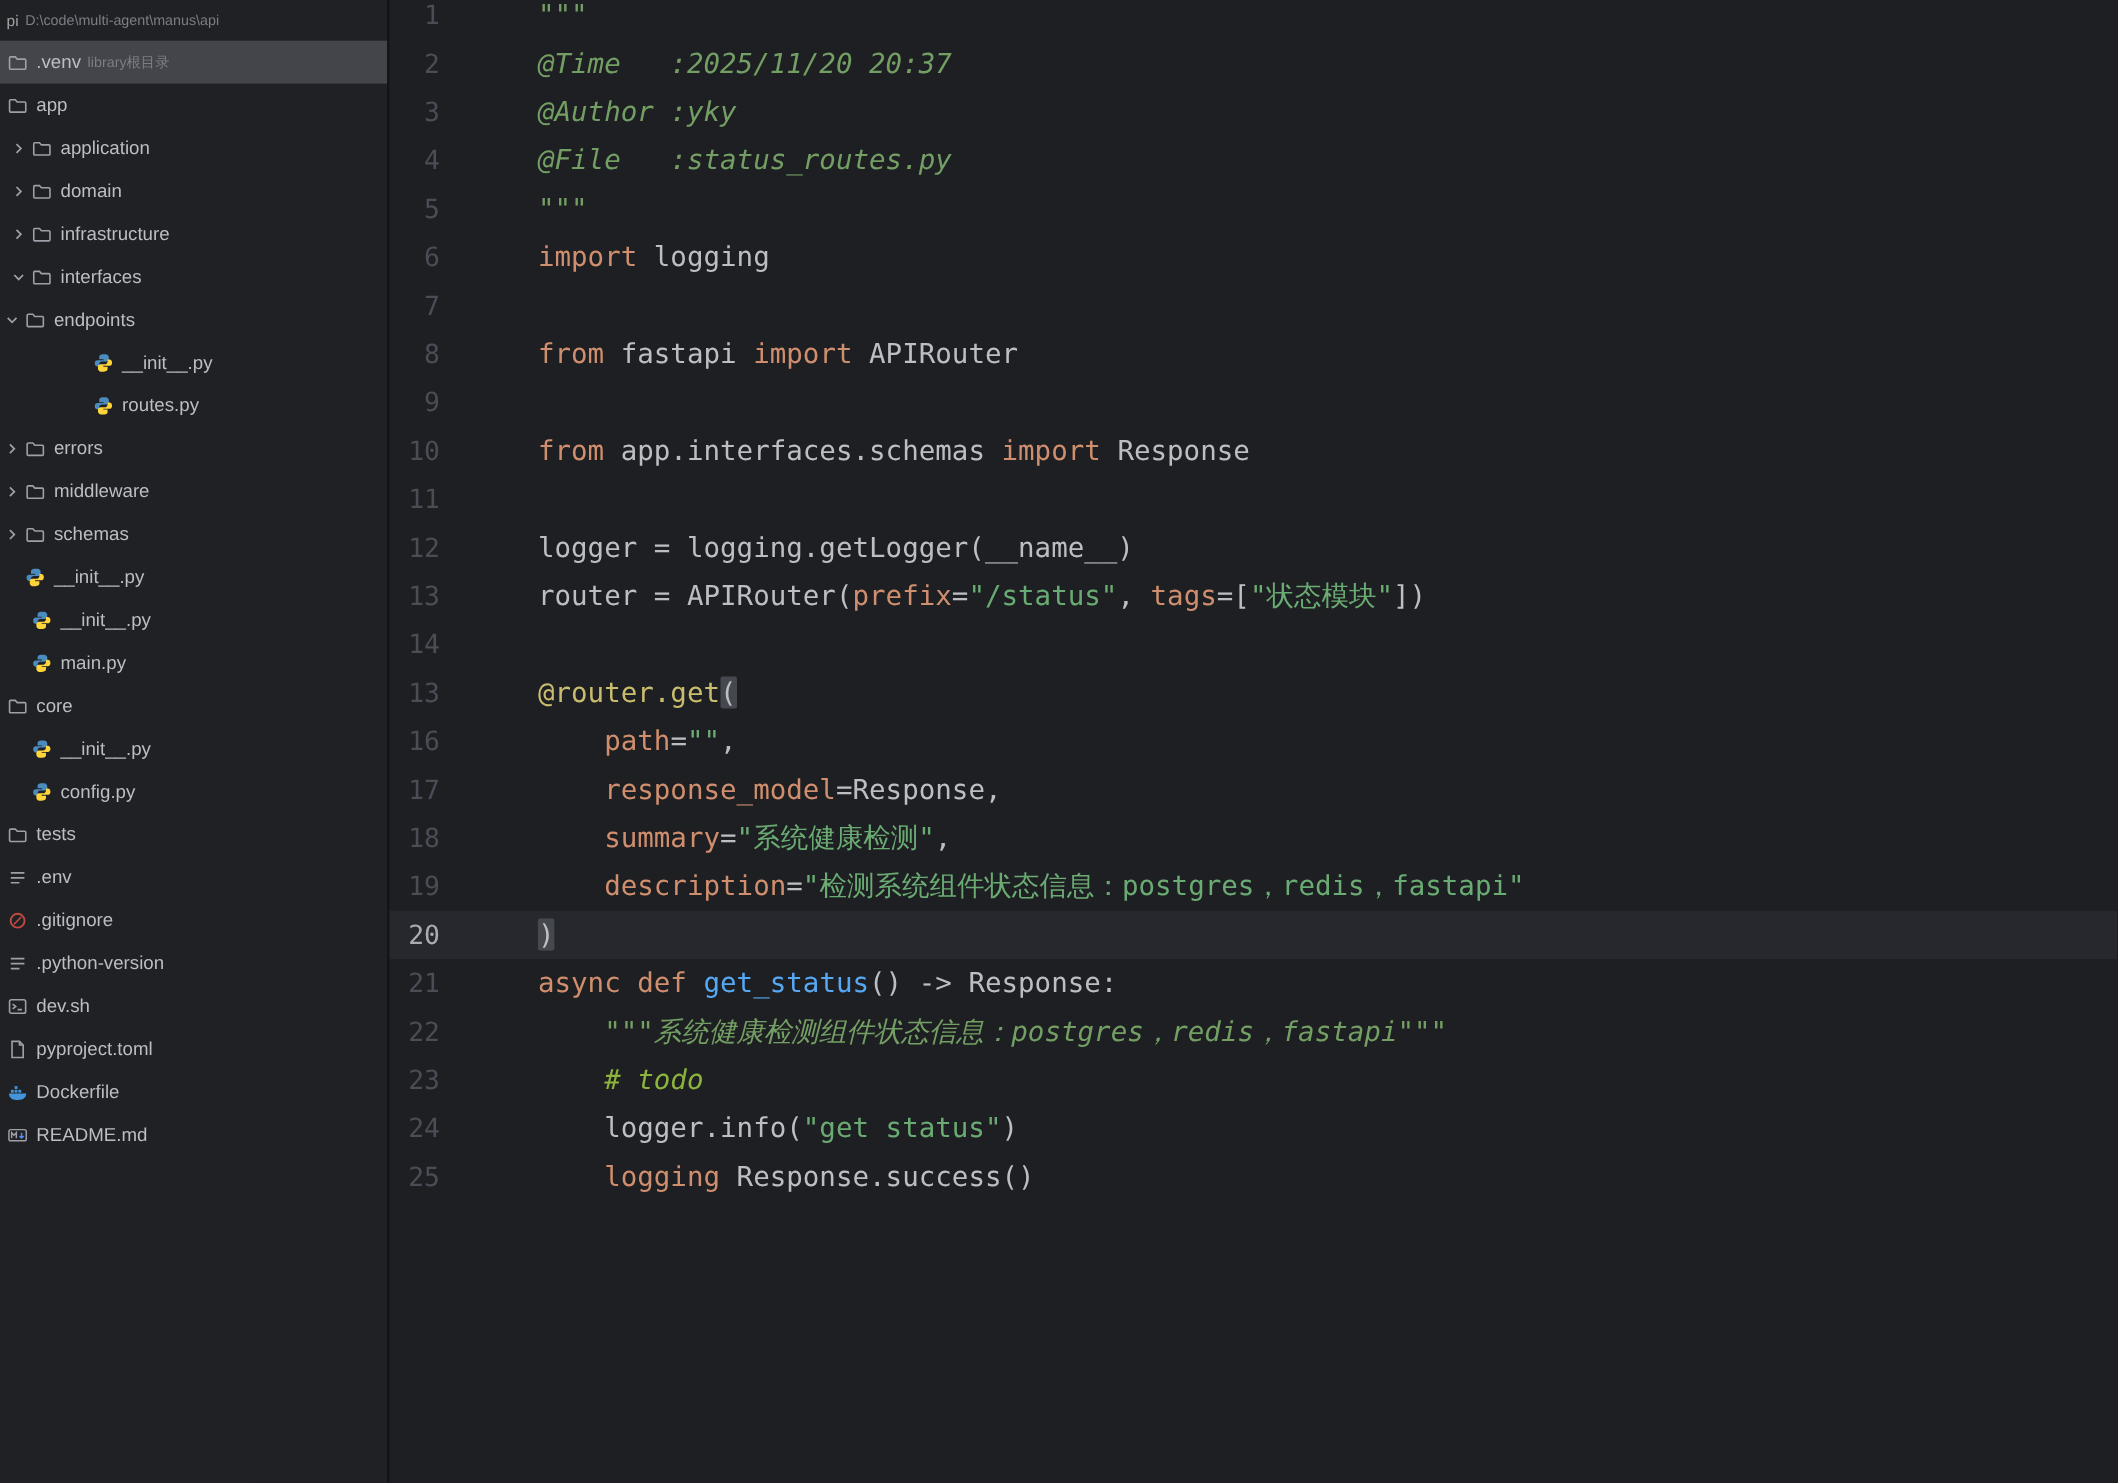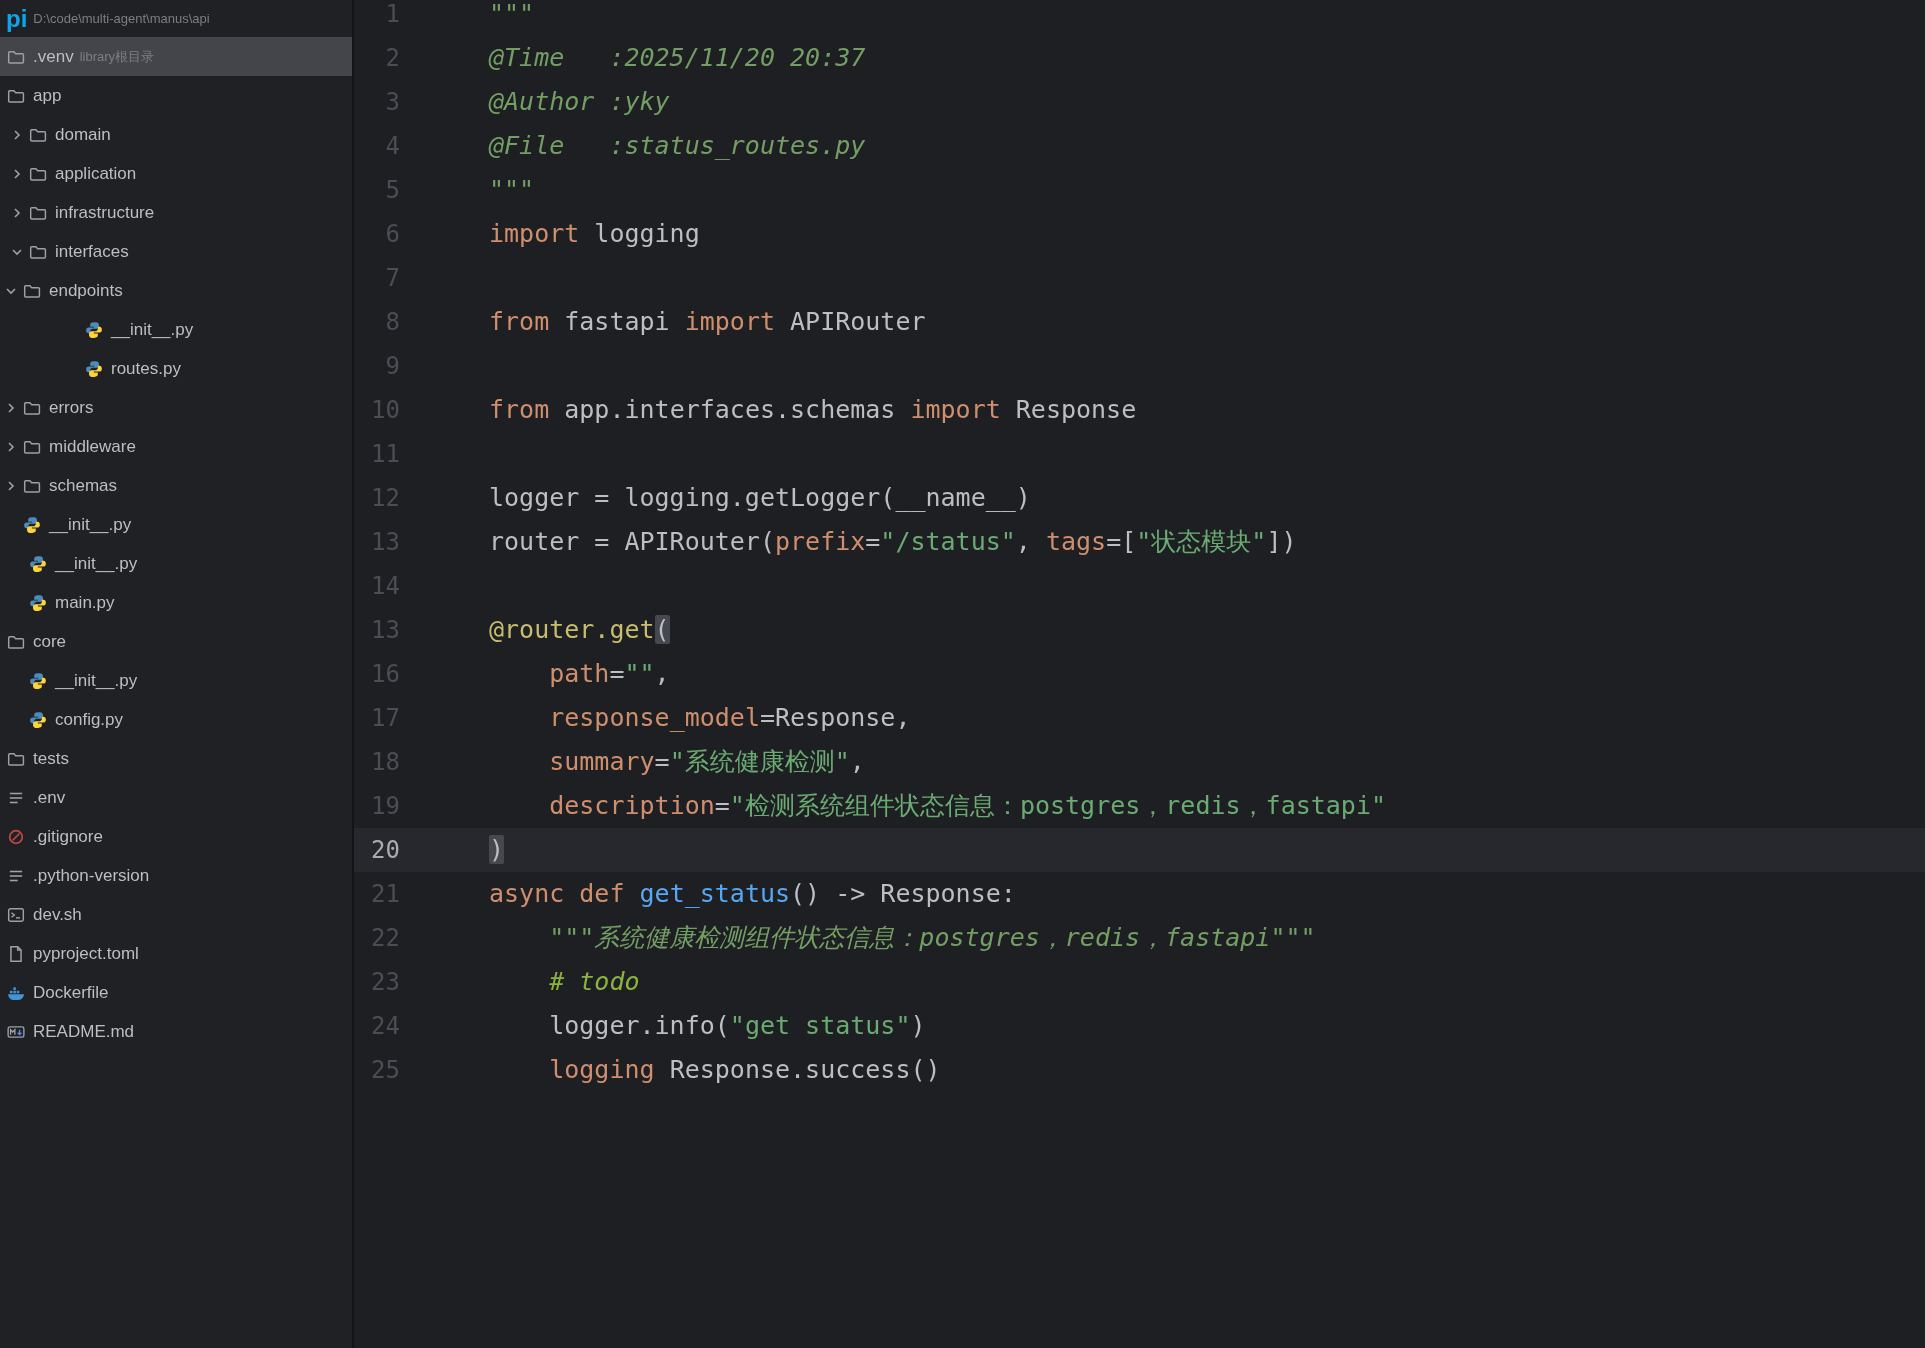--- a/index.html
+++ b/index.html
@@ -39,21 +39,21 @@
   .tree-row.level0{padding-left:4px}
   .tree-row.level1{padding-left:6px}
   .tree-row.level2{padding-left:6px}
   .tree-row.level3{}
   .tree-row.level4{padding-left:62px}
   .tree-row.highlighted{background:var(--hover_row)}
   .tree-row.selected{background:var(--selection_row)}
   .chev{width:22px;flex:none;display:flex;align-items:center;justify-content:center}
   .ticon{width:20px;flex:none;display:flex;align-items:center;justify-content:center}
   .tlabel{margin-left:7px;white-space:nowrap}
-  .root .tlabel{margin-left:2px;font-weight:700;color:#0ea5e9;font-size:24px}
+  .root .tlabel{margin-left:2px;font-weight:400;color:#a3a3a3;font-size:14px}
   .tsuffix{color:var(--dim);margin-left:6px;white-space:nowrap;font-weight:400;font-size:13px}
   .redbox{position:absolute;left:52px;top:1px;width:228px;height:35px;
           border:2px solid var(--annotation_red);border-radius:3px;pointer-events:none}
   svg{display:block}
 </style>
 </head>
 <body>
 
 <div class="app">
   <div class="sidebar">
@@ -83,34 +83,34 @@
           <span class="chev">
             <svg width="16" height="16" viewBox="0 0 16 16">
               <path d="M6 4l4 4-4 4" fill="none" stroke="#9da0a8" stroke-width="1.6"></path>
             </svg>
           </span>
           <span class="ticon">
             <svg width="18" height="18" viewBox="0 0 16 16">
               <path d="M1.5 4.2c0-.5.4-.9.9-.9h3.7l1.6 1.8h6c.5 0 .9.4.9.9v6.4c0 .5-.4.9-.9.9H2.4c-.5 0-.9-.4-.9-.9z" fill="none" stroke="#9da0a8" stroke-width="1.3"></path>
             </svg>
           </span>
+          <span class="tlabel">application</span>
+        </div>
+        <div class="tree-row level2">
+          <span class="chev">
+            <svg width="16" height="16" viewBox="0 0 16 16">
+              <path d="M6 4l4 4-4 4" fill="none" stroke="#9da0a8" stroke-width="1.6"></path>
+            </svg>
+          </span>
+          <span class="ticon">
+            <svg width="18" height="18" viewBox="0 0 16 16">
+              <path d="M1.5 4.2c0-.5.4-.9.9-.9h3.7l1.6 1.8h6c.5 0 .9.4.9.9v6.4c0 .5-.4.9-.9.9H2.4c-.5 0-.9-.4-.9-.9z" fill="none" stroke="#9da0a8" stroke-width="1.3"></path>
+            </svg>
+          </span>
           <span class="tlabel">domain</span>
-        </div>
-        <div class="tree-row level2">
-          <span class="chev">
-            <svg width="16" height="16" viewBox="0 0 16 16">
-              <path d="M6 4l4 4-4 4" fill="none" stroke="#9da0a8" stroke-width="1.6"></path>
-            </svg>
-          </span>
-          <span class="ticon">
-            <svg width="18" height="18" viewBox="0 0 16 16">
-              <path d="M1.5 4.2c0-.5.4-.9.9-.9h3.7l1.6 1.8h6c.5 0 .9.4.9.9v6.4c0 .5-.4.9-.9.9H2.4c-.5 0-.9-.4-.9-.9z" fill="none" stroke="#9da0a8" stroke-width="1.3"></path>
-            </svg>
-          </span>
-          <span class="tlabel">application</span>
         </div>
         <div class="tree-row level2">
           <span class="chev">
             <svg width="16" height="16" viewBox="0 0 16 16">
               <path d="M6 4l4 4-4 4" fill="none" stroke="#9da0a8" stroke-width="1.6"></path>
             </svg>
           </span>
           <span class="ticon">
             <svg width="18" height="18" viewBox="0 0 16 16">
               <path d="M1.5 4.2c0-.5.4-.9.9-.9h3.7l1.6 1.8h6c.5 0 .9.4.9.9v6.4c0 .5-.4.9-.9.9H2.4c-.5 0-.9-.4-.9-.9z" fill="none" stroke="#9da0a8" stroke-width="1.3"></path>

